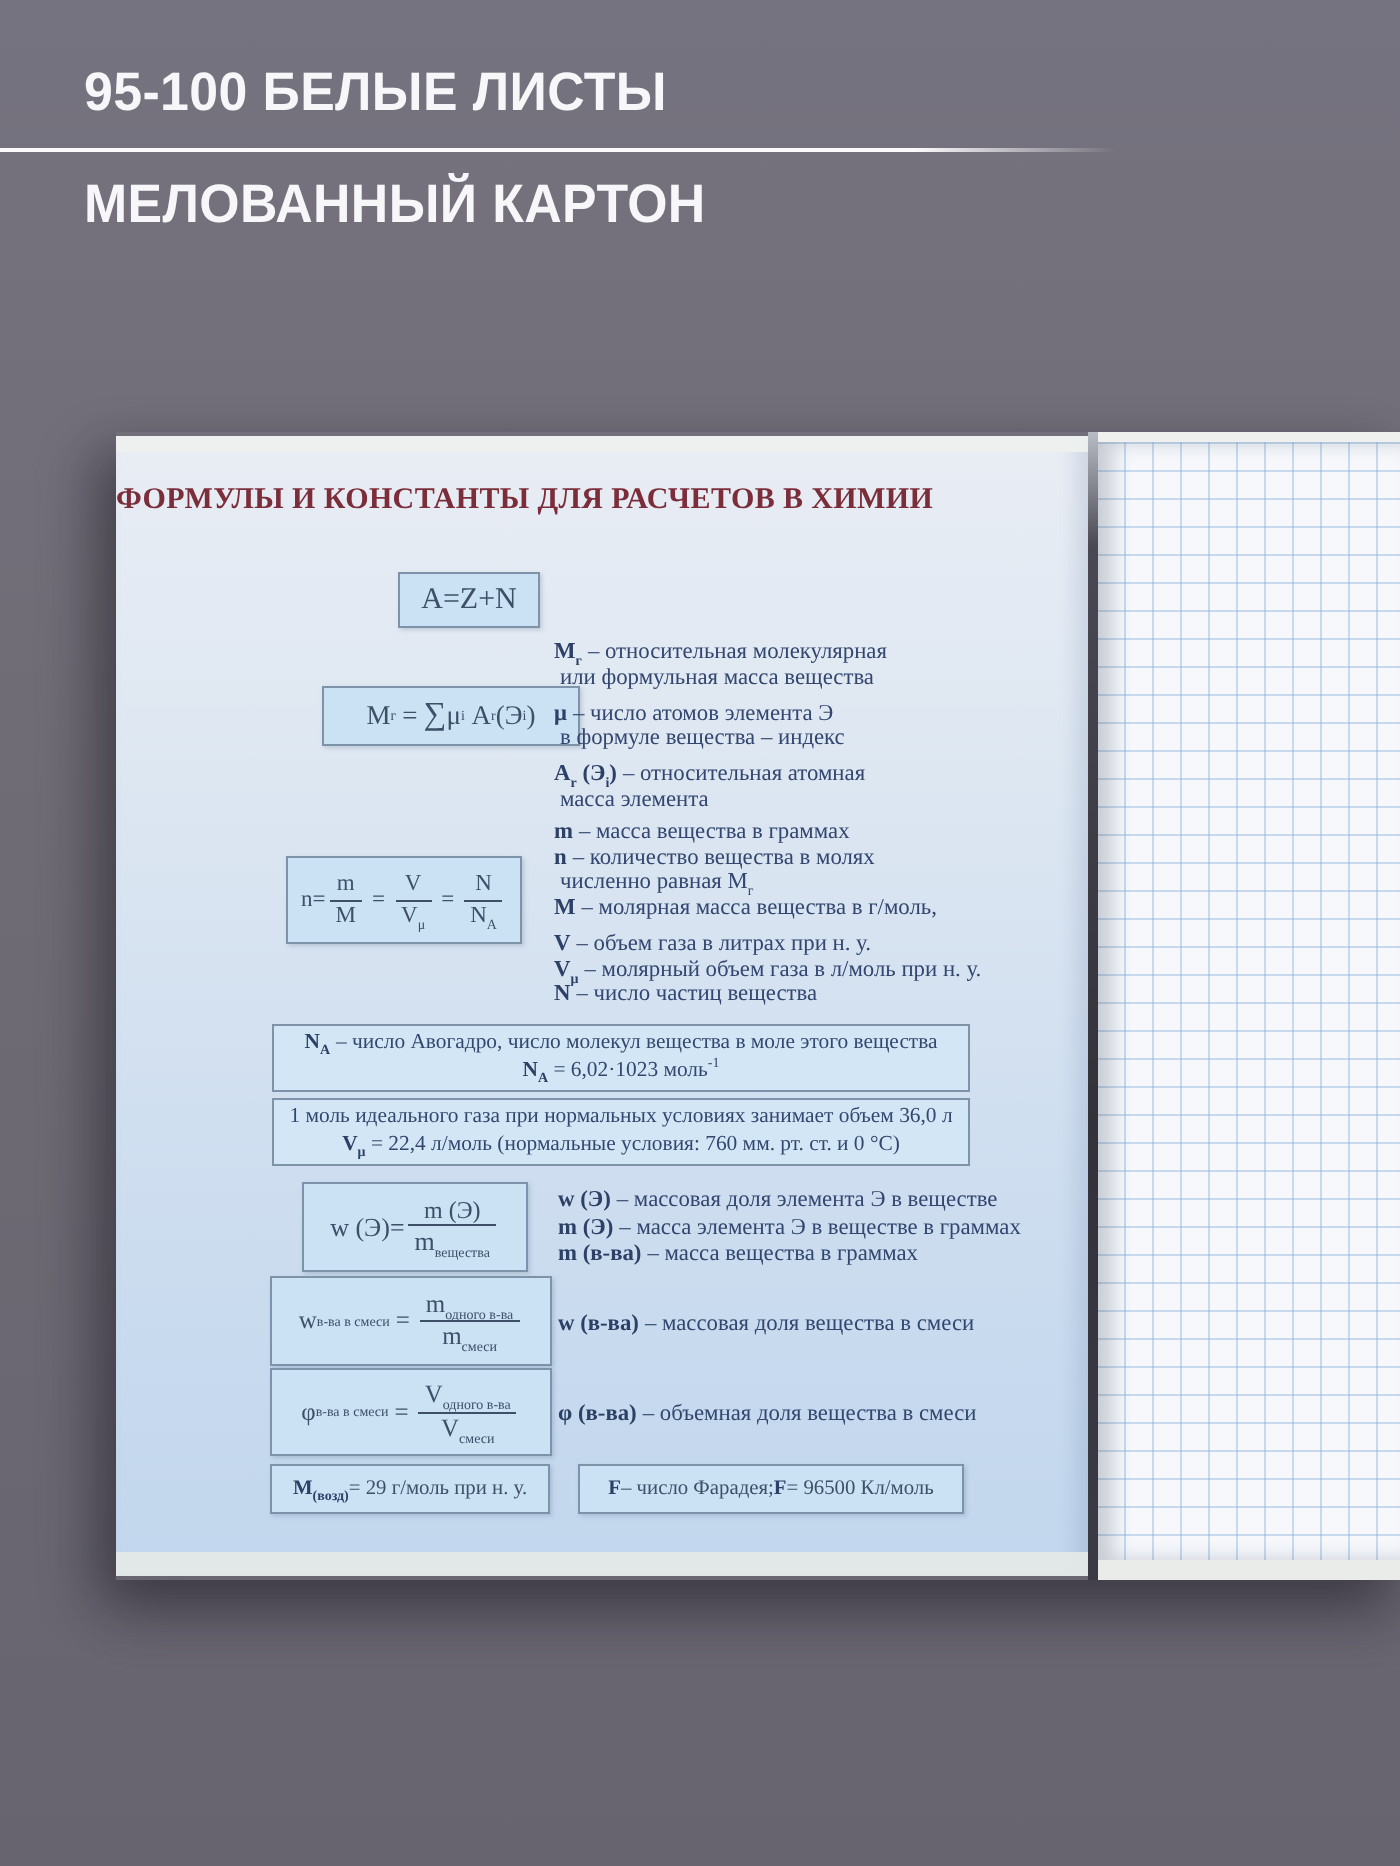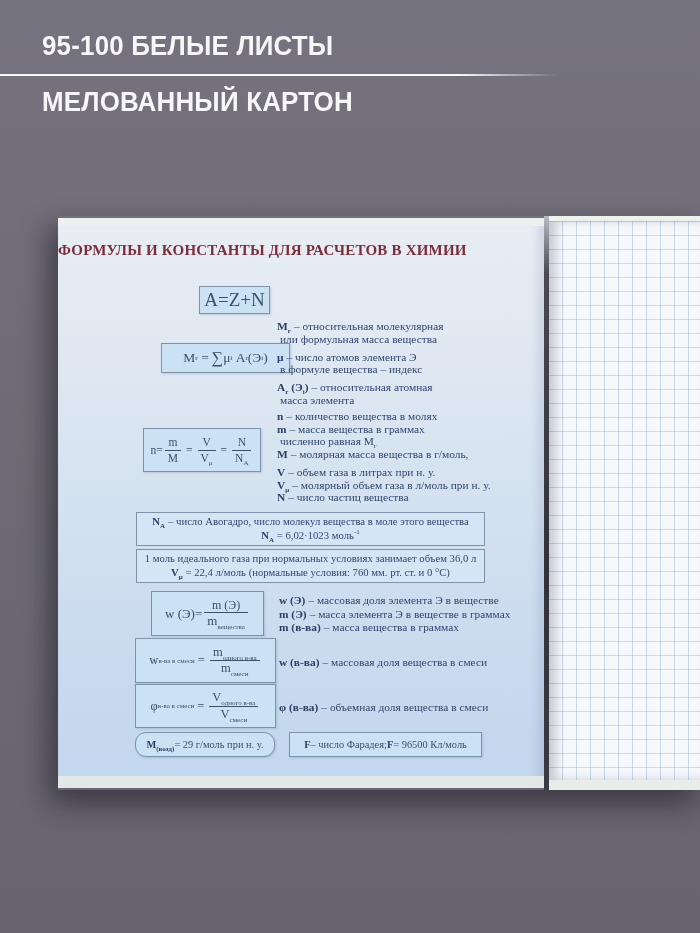--- a/index.html
+++ b/index.html
@@ -34,27 +34,27 @@
   .edge-top{position:absolute;left:0;top:0;width:100%;height:8px;background:#edf0ee;opacity:.95;}
   .edge-bottom{position:absolute;left:0;bottom:0;width:100%;height:12px;background:#e6e9e7;opacity:.9;}
 
   .card-title{position:absolute;top:24px;left:0;width:100%;text-align:left;
               font-weight:700;font-size:15px;letter-spacing:.2px;color:#7c2d3a;}
 
   
   .fbox{position:absolute;display:flex;align-items:center;justify-content:center;
         background:#cbe1f4;border:1px solid #7e93a9;color:#3d5066;box-sizing:border-box;
         box-shadow:1px 1px 2px rgba(90,110,140,.25);white-space:nowrap;}
-  #b1box{left:141px;top:68px;width:71px;height:28px;font-size:19px;}
+  #b1box{left:141px;top:68px;width:71px;height:28px;font-size:15px;}
   #b2box{left:103px;top:125px;width:129px;height:30px;font-size:13.5px;}
   #b3box{left:85px;top:210px;width:118px;height:44px;font-size:11.5px;}
   #b6box{left:77px;top:373px;width:113px;height:45px;font-size:13px;margin-left:16px;}
   #b7box{left:77px;top:420px;width:141px;height:45px;font-size:12.5px;}
   #b8box{left:77px;top:466px;width:141px;height:44px;font-size:12.5px;}
-  #b9box{left:77px;top:514px;width:140px;height:25px;font-size:10.4px;border-radius:11px;}
+  #b9box{left:77px;top:514px;width:140px;height:25px;font-size:10.4px;}
   #b10box{left:231px;top:514px;width:193px;height:25px;font-size:10.4px;}
 
   .wbox{position:absolute;left:78px;width:349px;background:#d3e6f6;border:1px solid #7e93a9;
         box-sizing:border-box;text-align:center;color:#33476e;font-size:10.7px;line-height:13.5px;
         padding:2px 0 3px;white-space:nowrap;}
   #wbox4{top:294px;}
   #wbox5{top:331px;}
 
   
   .exp{position:absolute;font-size:11.4px;color:#32466f;white-space:nowrap;}
@@ -123,22 +123,22 @@
             <span class="nu">V</span>
             <span class="de"><span>V</span><sub>μ</sub></span>
           </span>
         <span class="eq">=</span>
         <span class="frac">
             <span class="nu">N</span>
             <span class="de"><span>N</span><sub>A</sub></span>
           </span>
       </div>
       <div class="exp" id="exp3">
+        <div class="eline"><span class="t">m</span><span class="d">– масса вещества в граммах</span></div>
         <div class="eline"><span class="t">n</span><span class="d">– количество вещества в молях</span></div>
-        <div class="eline"><span class="t">m</span><span class="d">– масса вещества в граммах</span></div>
         <div class="eline"><span class="d"><span>численно равная M</span><sub>г</sub></span></div>
         <div class="eline"><span class="t">M</span><span class="d">– молярная масса вещества в г/моль,</span></div>
         <div class="eline g"><span class="t">V</span><span class="d">– объем газа в литрах при н. у.</span></div>
         <div class="eline"><span class="t"><span>V</span><sub>μ</sub></span><span class="d">– молярный объем газа в л/моль при н. у.</span></div>
         <div class="eline"><span class="t">N</span><span class="d">– число частиц вещества</span></div>
       </div>
 
       <div class="wbox" id="wbox4">
         <div><span class="t"><span>N</span><sub>A</sub></span><span class="d">– число Авогадро, число молекул вещества в моле этого вещества</span></div>
         <div><span class="t"><span>N</span><sub>A</sub></span><span> = 6,02·1023 моль</span><sup>-1</sup></div>

